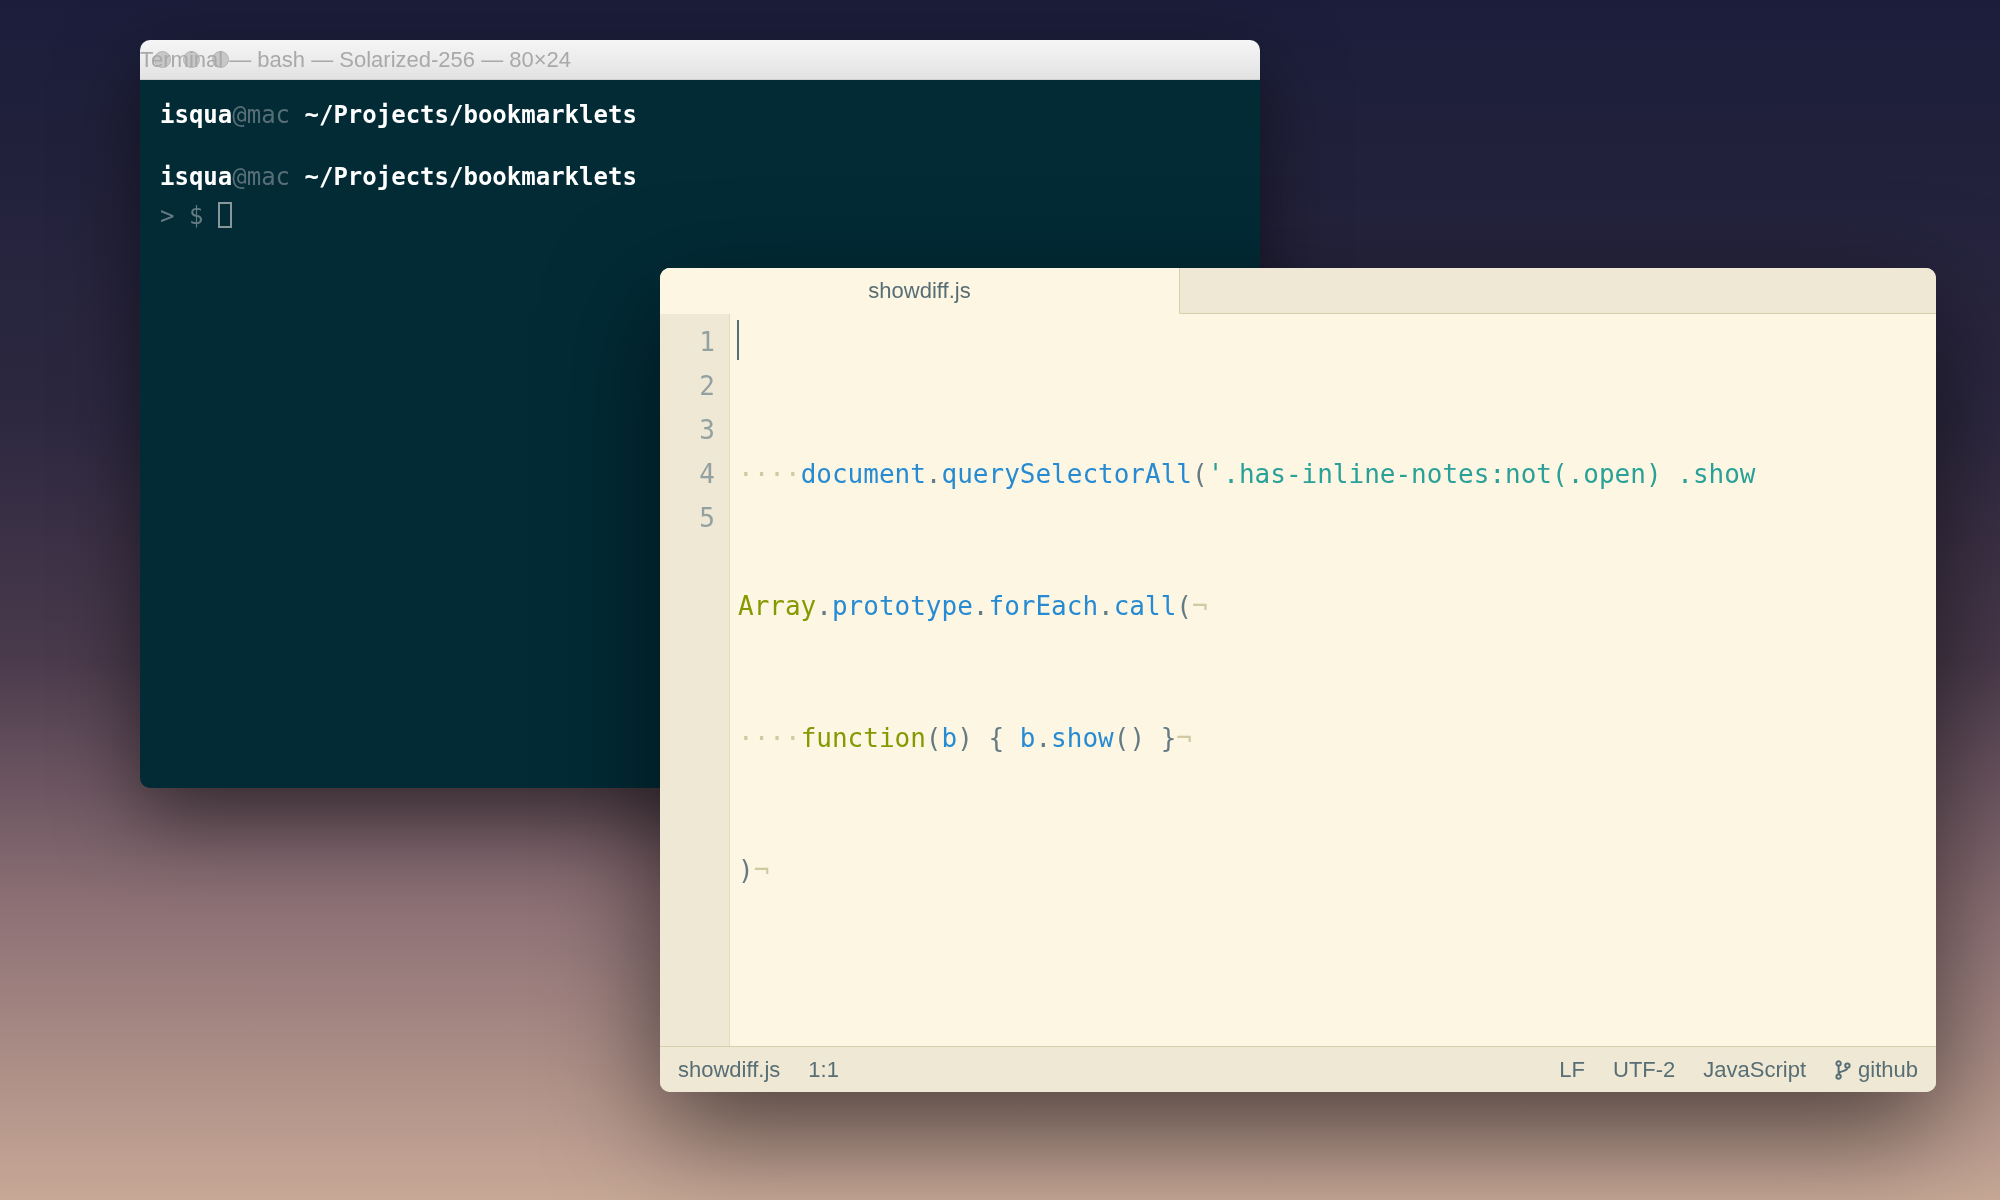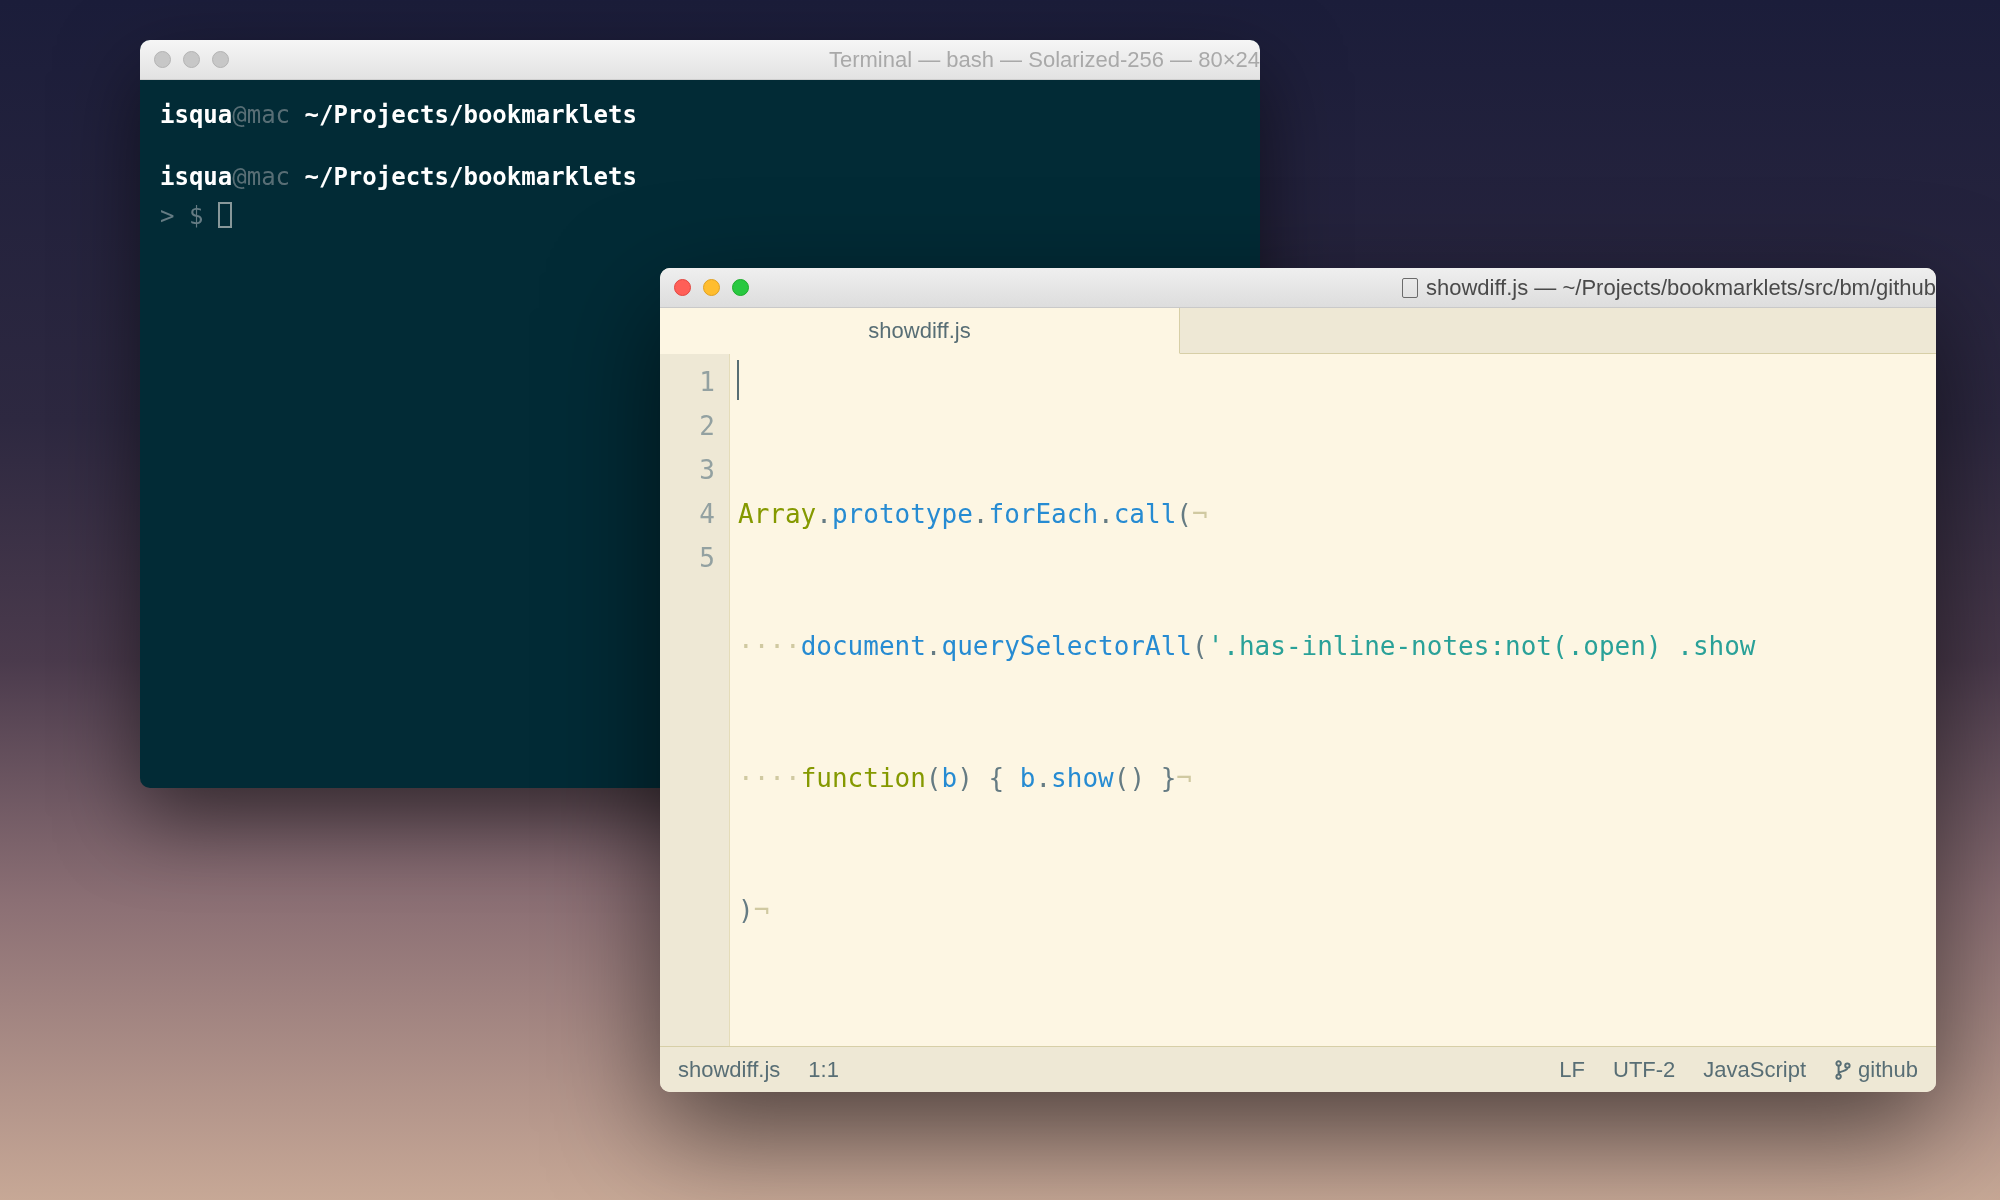--- a/index.html
+++ b/index.html
@@ -42,21 +42,21 @@
   .traffic.inactive .dot {
     background: #c7c7c7;
     border: 1px solid #b4b4b4;
   }
   .traffic.active .close { background:#ff5f57; border:1px solid #e24640;}
   .traffic.active .min   { background:#ffbd2e; border:1px solid #dfa123;}
   .traffic.active .zoom  { background:#28c840; border:1px solid #1dad2b;}
   .titlebar-title {
     position: absolute;
     left: 0; right: 0;
-    text-align: right;
+    text-align: left;
     font-size: 22px;
     color: #a9a9a9;
     pointer-events: none;
   }
   .terminal-body {
     padding: 16px 20px;
     font-family: Menlo, Consolas, monospace;
     font-size: 24px;
     line-height: 1.6;
     color: #93a1a1;
@@ -205,49 +205,39 @@
     <div>
       <span class="term-user">isqua</span><span class="term-at">@mac </span><span class="term-path">~/Projects/bookmarklets</span>
     </div>
     <div>
       <span class="term-prompt">&gt; $ </span><span class="cursor-box"></span>
     </div>
   </div>
 </div>
 
 <div class="editor-window">
-  <div class="editor-titlebar">
-    <div class="traffic active">
-      <div class="dot close"></div>
-      <div class="dot min"></div>
-      <div class="dot zoom"></div>
-    </div>
-    <div class="titlebar-title">
-      <span class="file-icon"></span><span>showdiff.js — ~/Projects/bookmarklets/src/bm/github</span>
-    </div>
-  </div>
 
   <div class="tabbar">
     <div class="tab active">
       <span>showdiff.js</span>
     </div>
   </div>
 
   <div class="editor-body">
     <div class="gutter">
       <div class="ln">1</div>
       <div class="ln">2</div>
       <div class="ln">3</div>
       <div class="ln">4</div>
       <div class="ln">5</div>
     </div>
     <div class="code">
       <span class="cursor-line"></span>
+      <div class="line"><span class="tok-invis">····</span><span class="tok-var">document</span><span class="tok-punct">.</span><span class="tok-func">querySelectorAll</span><span class="tok-punct">(</span><span class="tok-string">'.has-inline-notes:not(.open) .show</span></div>
       <div class="line"><span class="tok-keyword">Array</span><span class="tok-punct">.</span><span class="tok-class">prototype</span><span class="tok-punct">.</span><span class="tok-func">forEach</span><span class="tok-punct">.</span><span class="tok-func">call</span><span class="tok-punct">(</span><span class="tok-invis">¬</span></div>
-      <div class="line"><span class="tok-invis">····</span><span class="tok-var">document</span><span class="tok-punct">.</span><span class="tok-func">querySelectorAll</span><span class="tok-punct">(</span><span class="tok-string">'.has-inline-notes:not(.open) .show</span></div>
       <div class="line"><span class="tok-invis">····</span><span class="tok-keyword">function</span><span class="tok-punct">(</span><span class="tok-var">b</span><span class="tok-punct">) { </span><span class="tok-var">b</span><span class="tok-punct">.</span><span class="tok-func">show</span><span class="tok-punct">() }</span><span class="tok-invis">¬</span></div>
       <div class="line"><span class="tok-punct">)</span><span class="tok-invis">¬</span></div>
       <div class="line"></div>
     </div>
   </div>
 
   <div class="statusbar">
     <span>showdiff.js</span>
     <span>1:1</span>
     <span class="spacer"></span>

